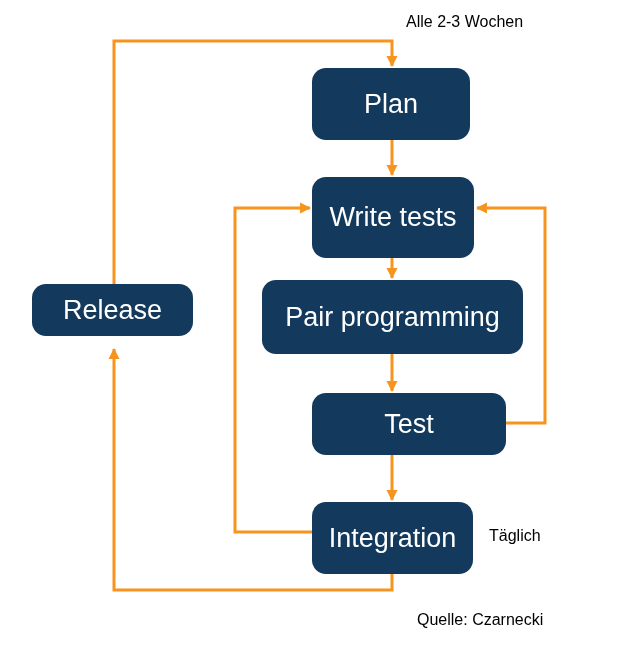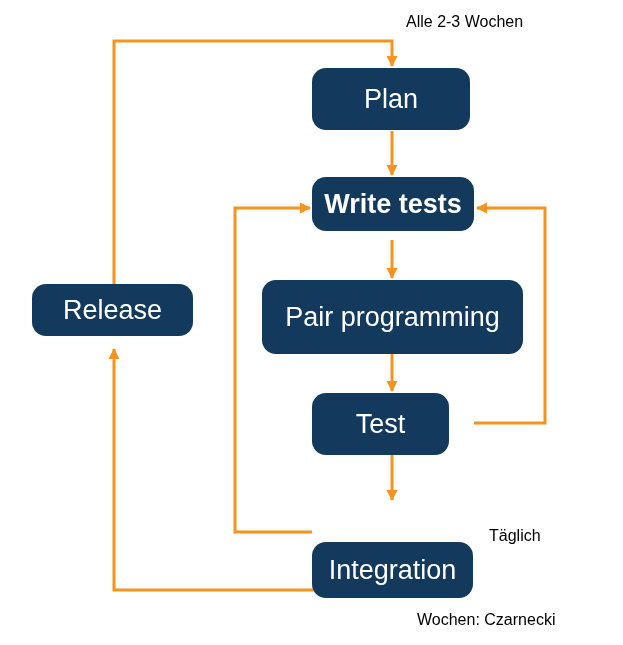--- a/index.html
+++ b/index.html
@@ -38,25 +38,25 @@
     border-radius: 14px;
     display: flex;
     flex-direction: column;
     align-items: center;
     justify-content: center;
     text-align: center;
     font-size: 27px;
     line-height: 1.22;
     z-index: 2;
   }
-  .node-plan        { left: 312px; top:  68px; width: 158px; height: 62px; }
-  .node-write-tests { left: 312px; top: 177px; width: 162px; height: 54px; font-weight: bold; }
+  .node-plan        { left: 312px; top:  68px; width: 158px; height: 72px; }
+  .node-write-tests { left: 312px; top: 177px; width: 162px; height: 81px; }
   .node-pair        { left: 262px; top: 280px; width: 261px; height: 74px; gap: 8px; }
-  .node-test        { left: 312px; top: 393px; width: 137px; height: 62px; }
-  .node-integration { left: 312px; top: 502px; width: 161px; height: 56px; margin-top: 40px; }
+  .node-test        { left: 312px; top: 393px; width: 194px; height: 62px; }
+  .node-integration { left: 312px; top: 502px; width: 161px; height: 72px; }
   .node-release     { left:  32px; top: 284px; width: 161px; height: 52px; }
   .annotation {
     position: absolute;
     color: var(--annotation-text, #000);
     font-size: 16px;
     white-space: nowrap;
     z-index: 3;
   }
   .annotation-cycle  { left: 406px; top:  13px; }
   .annotation-daily  { left: 489px; top: 527px; }
@@ -104,15 +104,15 @@
   </div>
 
   <div class="node node-release">
     <span>Release</span>
   </div>
 
   <div class="annotation annotation-cycle">Alle 2-3 Wochen</div>
 
   <div class="annotation annotation-daily">Täglich</div>
 
-  <div class="annotation annotation-source">Wochen: Czarnecki</div>
+  <div class="annotation annotation-source">Quelle: Czarnecki</div>
 
 </div>
 
 </body></html>

